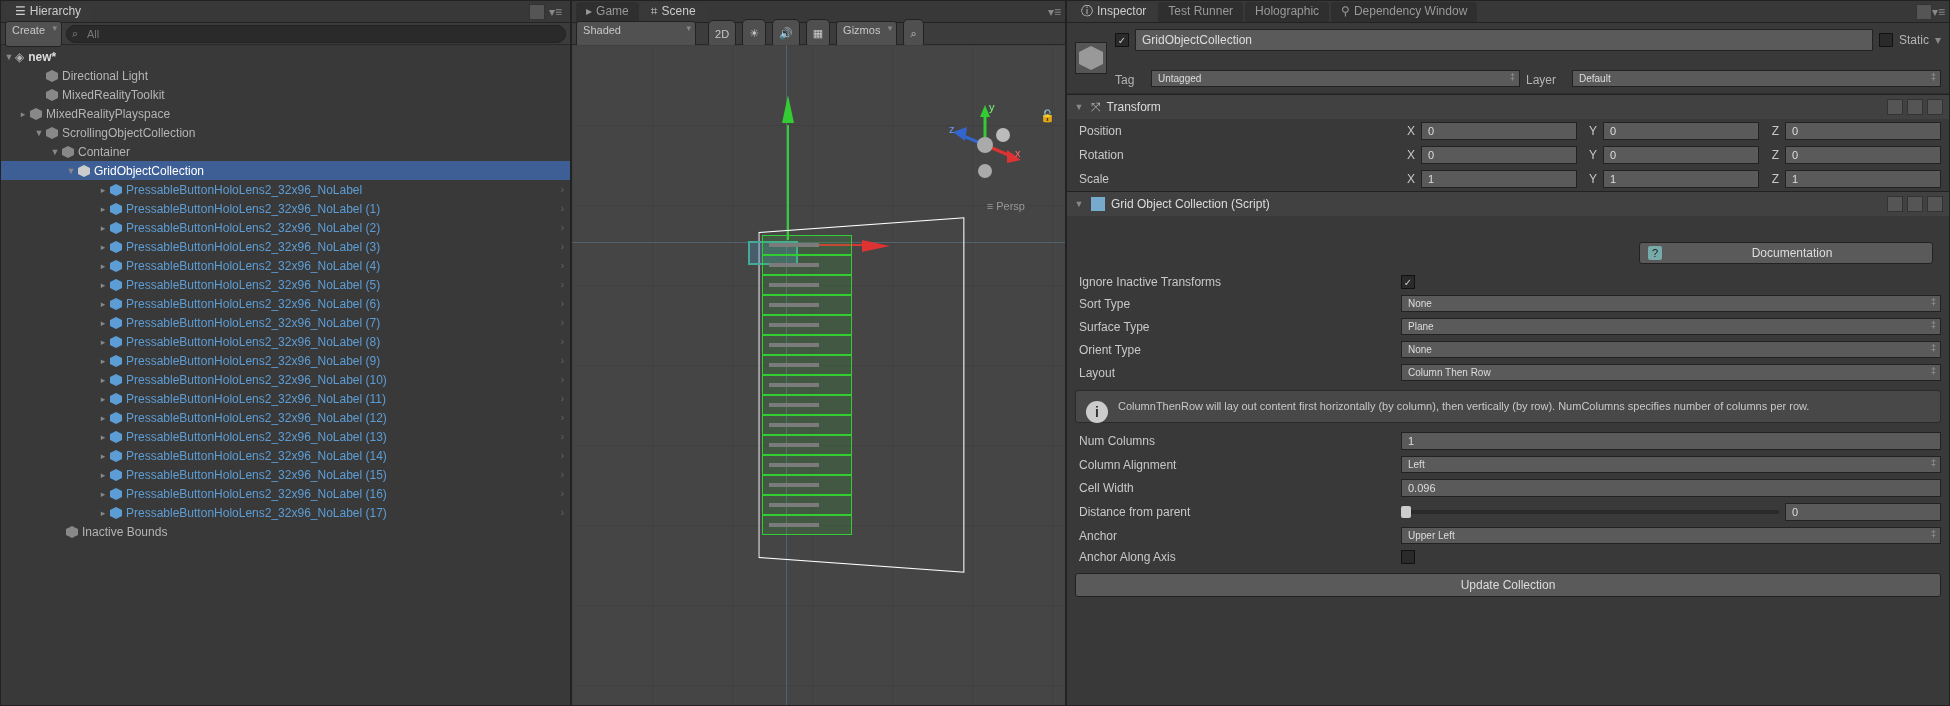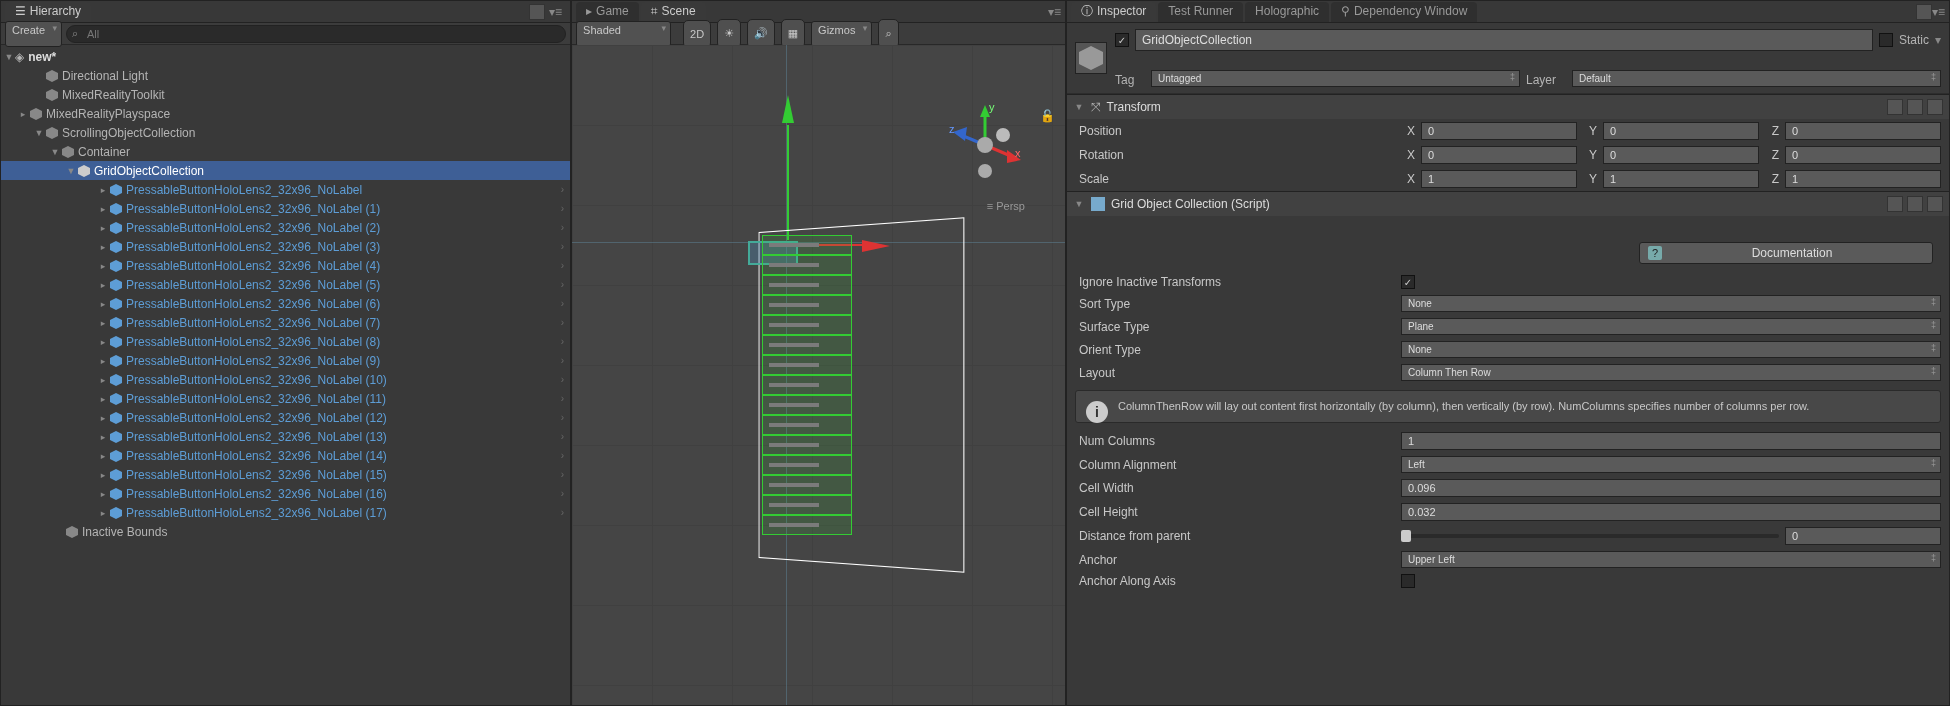--- a/index.html
+++ b/index.html
@@ -367,21 +367,21 @@
           <span>Game</span>
         </div>
       <div class="tab active">
           <span>⌗</span>
           <span>Scene</span>
         </div>
       <div class="spacer"></div>
       <span style="color:#888">▾≡</span>
     </div>
     <div class="scene-toolbar">
-      <div class="dropdown" style="width:95px">Shaded</div>
+      <div class="dropdown" style="width:120px">Shaded</div>
       <div class="spacer"></div>
       <div class="btn">2D</div>
       <div class="btn">☀</div>
       <div class="btn">🔊</div>
       <div class="btn">▦</div>
       <div class="dropdown">Gizmos</div>
       <div class="btn">⌕</div>
     </div>
     <div class="viewport">
       <div class="grid-bg"></div>
@@ -555,34 +555,31 @@
           </div>
         <div class="insp-row">
             <span class="label-col">Column Alignment</span>
             <div class="tiny-dd">Left</div>
           </div>
         <div class="insp-row">
             <span class="label-col">Cell Width</span>
             <input class="val-field" value="0.096" style="">
           </div>
         <div class="insp-row">
-            <span class="label-col">Cell Height</span>
-            <input class="val-field" value="0.032" style="">
-          </div>
-        <div class="insp-row">
             <span class="label-col">Distance from parent</span>
             <div class="slider-track">
               <div class="slider-thumb"></div>
             </div>
             <input class="val-field" style="flex: 0 0 60px;" value="0">
           </div>
         <div class="insp-row">
             <span class="label-col">Anchor</span>
             <div class="tiny-dd">Upper Left</div>
           </div>
         <div class="insp-row">
             <span class="label-col">Anchor Along Axis</span>
             <span class="chk"></span>
           </div>
+        <div class="wide-btn">Update Collection</div>
       </div>
     </div>
   </div>
 </div>
 
 </body></html>

